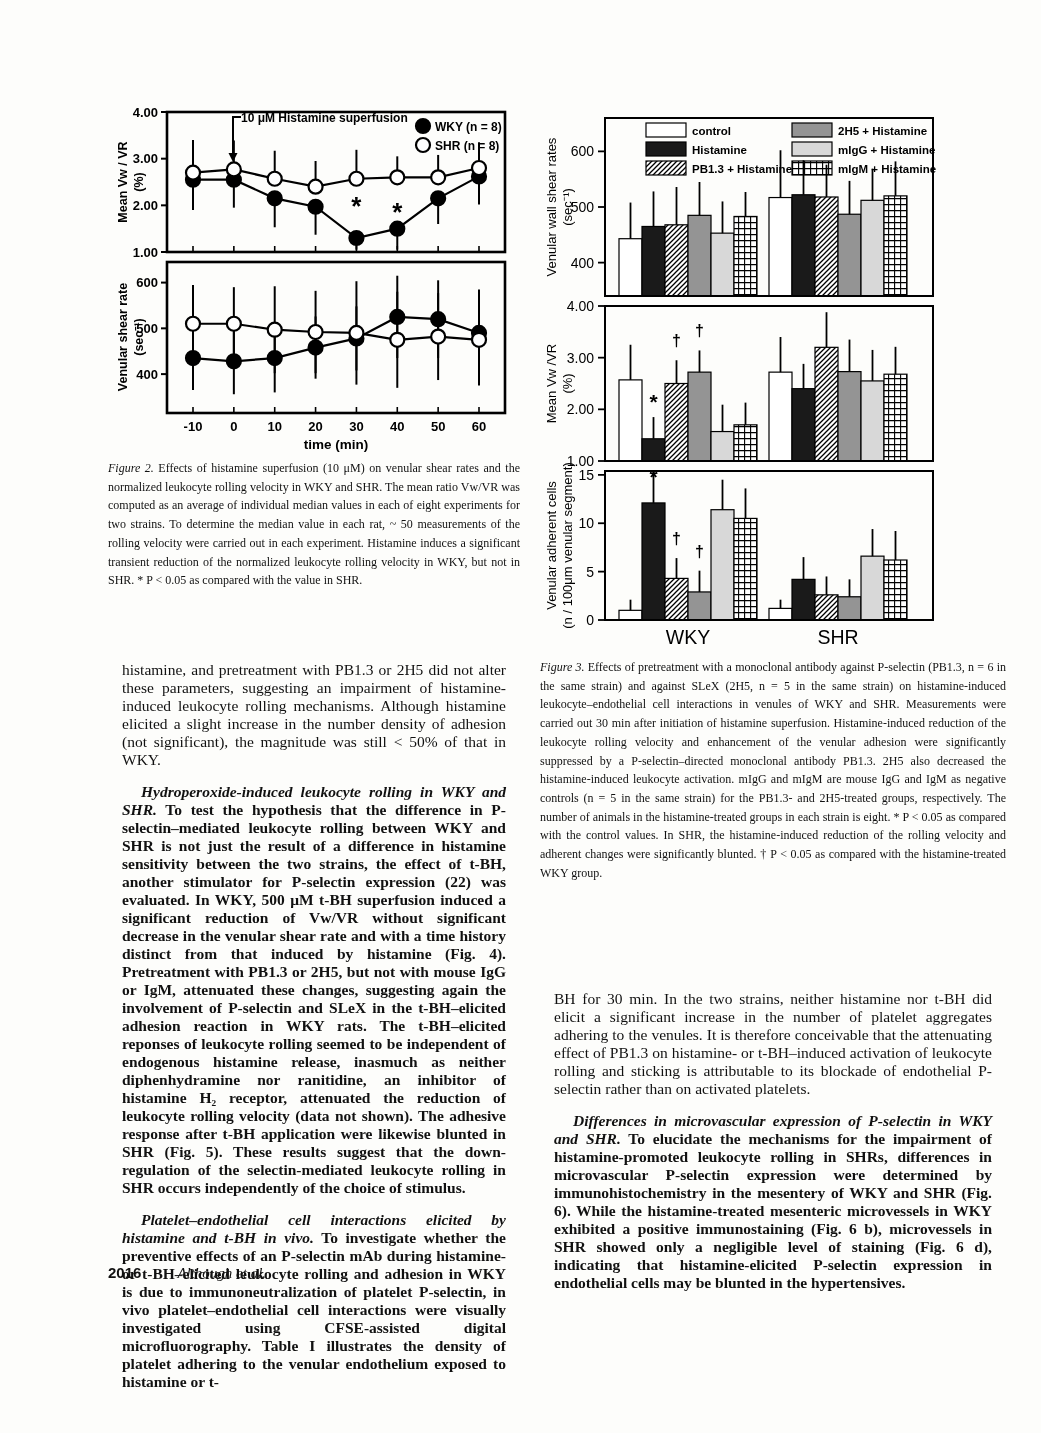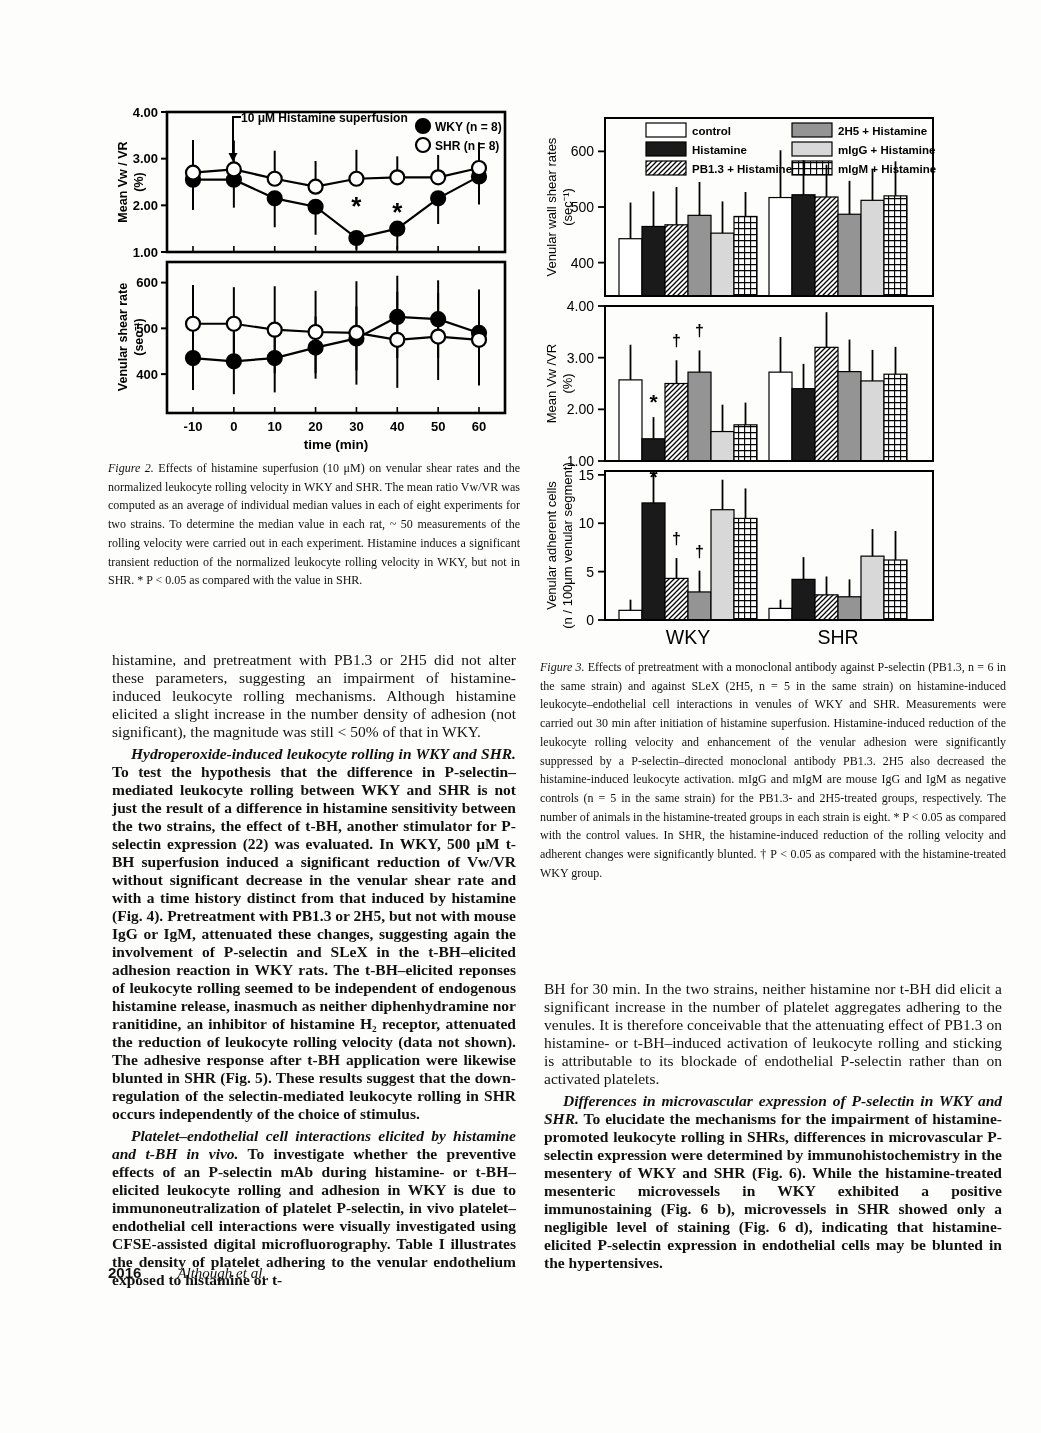--- a/index.html
+++ b/index.html
@@ -1,20 +1,20 @@
 <!DOCTYPE html>
 <html><head>
 <meta charset="utf-8">
 <style>
   html,body{margin:0;padding:0;background:#d8d8d4;}
   .page{position:relative;width:1041px;height:1433px;background:#fdfdfb;color:#111;
         font-family:"Liberation Serif", serif;overflow:hidden;}
   .abs{position:absolute;}
   .body-text{font-size:15.5px;line-height:18px;text-align:justify;}
-  .body-text p{margin:4px;}
+  .body-text p{margin:14px;}
   .body-text p.indent{text-indent:19px;font-weight:bold;}
   .lead-italic{font-style:italic;}
   .caption{font-size:12px;line-height:18.7px;text-align:justify;}
   .cap-label{font-style:italic;}
   .footer{font-size:15px;}
   .footer .pg{font-weight:bold;font-family:"Liberation Sans",sans-serif;}
   .footer .auth{font-style:italic;margin-left:36px;}
   svg text{font-family:"Liberation Sans",sans-serif;fill:#000;}
 </style>
 </head>

